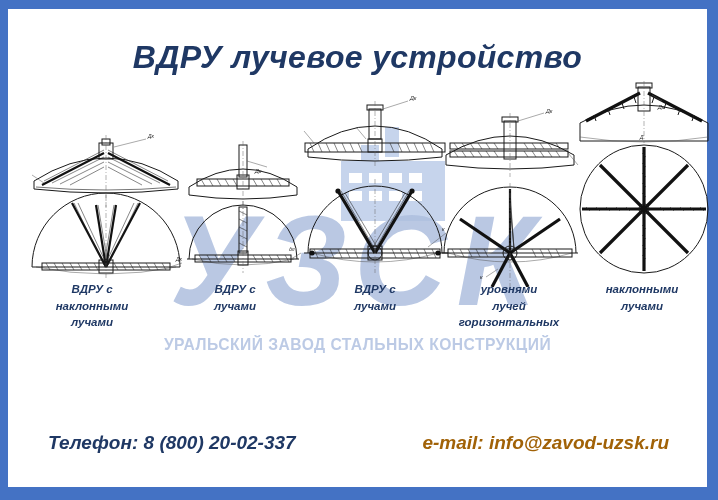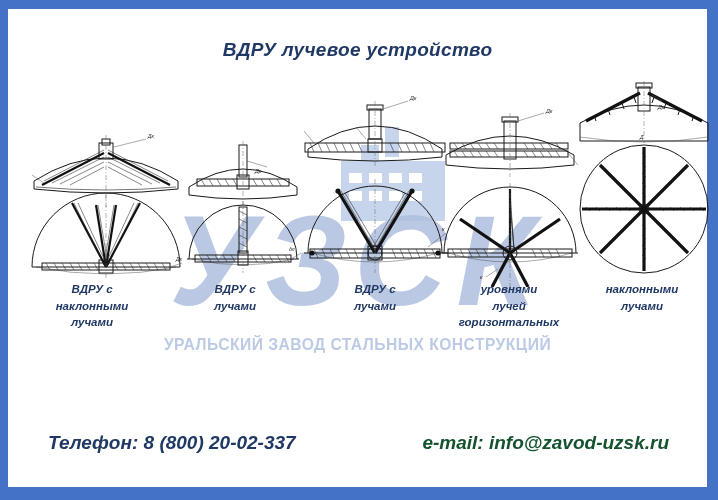--- a/index.html
+++ b/index.html
@@ -12,21 +12,21 @@
     position:absolute;
     left:8px; top:9px; right:11px; bottom:13px;
     background:#ffffff;
   }
   .page{position:absolute;inset:0;}
 
   
   .title{
     position:absolute; left:0; right:0; top:30px;
     text-align:center;
-    font-size:19px; font-weight:bold; font-style:italic;
+    font-size:32px; font-weight:bold; font-style:italic;
     color:#1f3864;
     letter-spacing:0.3px;
     white-space:nowrap;
   }
 
   
   .wm{position:absolute;inset:0;pointer-events:none;border-radius:20px;}
   .wm-logo{
     position:absolute; left:333px; top:118px;
     width:104px; height:94px;
@@ -73,21 +73,21 @@
     height:30px;
   }
   .phone{
     position:absolute; left:40px; top:0;
     font-size:19px; font-weight:bold; font-style:italic;
     color:#1f3864; white-space:nowrap;
   }
   .email{
     position:absolute; right:38px; top:0;
     font-size:19px; font-weight:bold; font-style:italic;
-    color:#14532d; white-space:nowrap;
+    color:#a16207; white-space:nowrap;
   }
 
   .ln{fill:none;stroke:#1a1a1a;stroke-width:1;}
   .ln-th{fill:none;stroke:#1a1a1a;stroke-width:.6;}
   .ln-fine{fill:none;stroke:#555;stroke-width:.5;}
   .arm{fill:none;stroke:#111;stroke-width:3.2;}
   .arm2{fill:none;stroke:#111;stroke-width:2.2;}
   .dash{fill:none;stroke:#666;stroke-width:.5;stroke-dasharray:5 2 1 2;}
   .hatch{fill:none;stroke:#222;stroke-width:.55;}
   .sol{fill:#111;}

